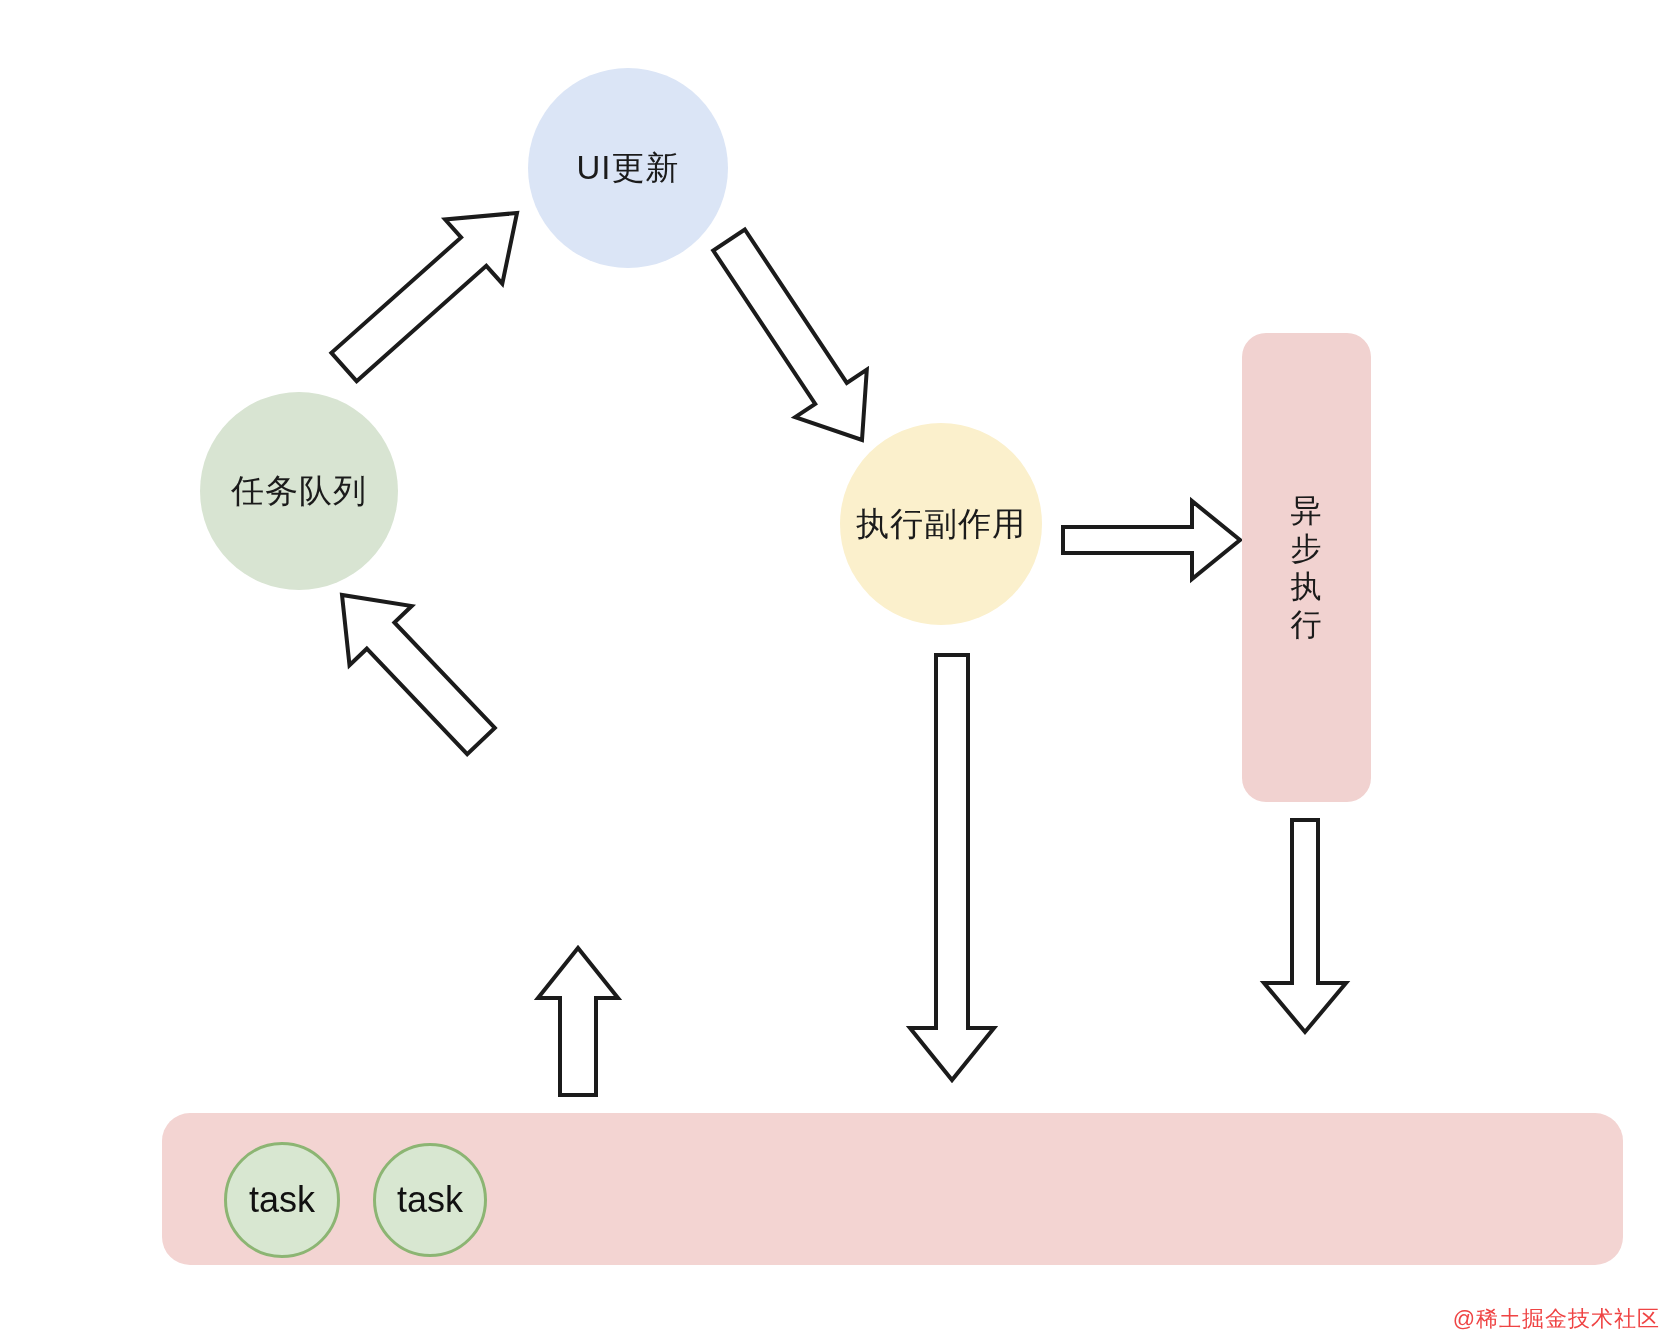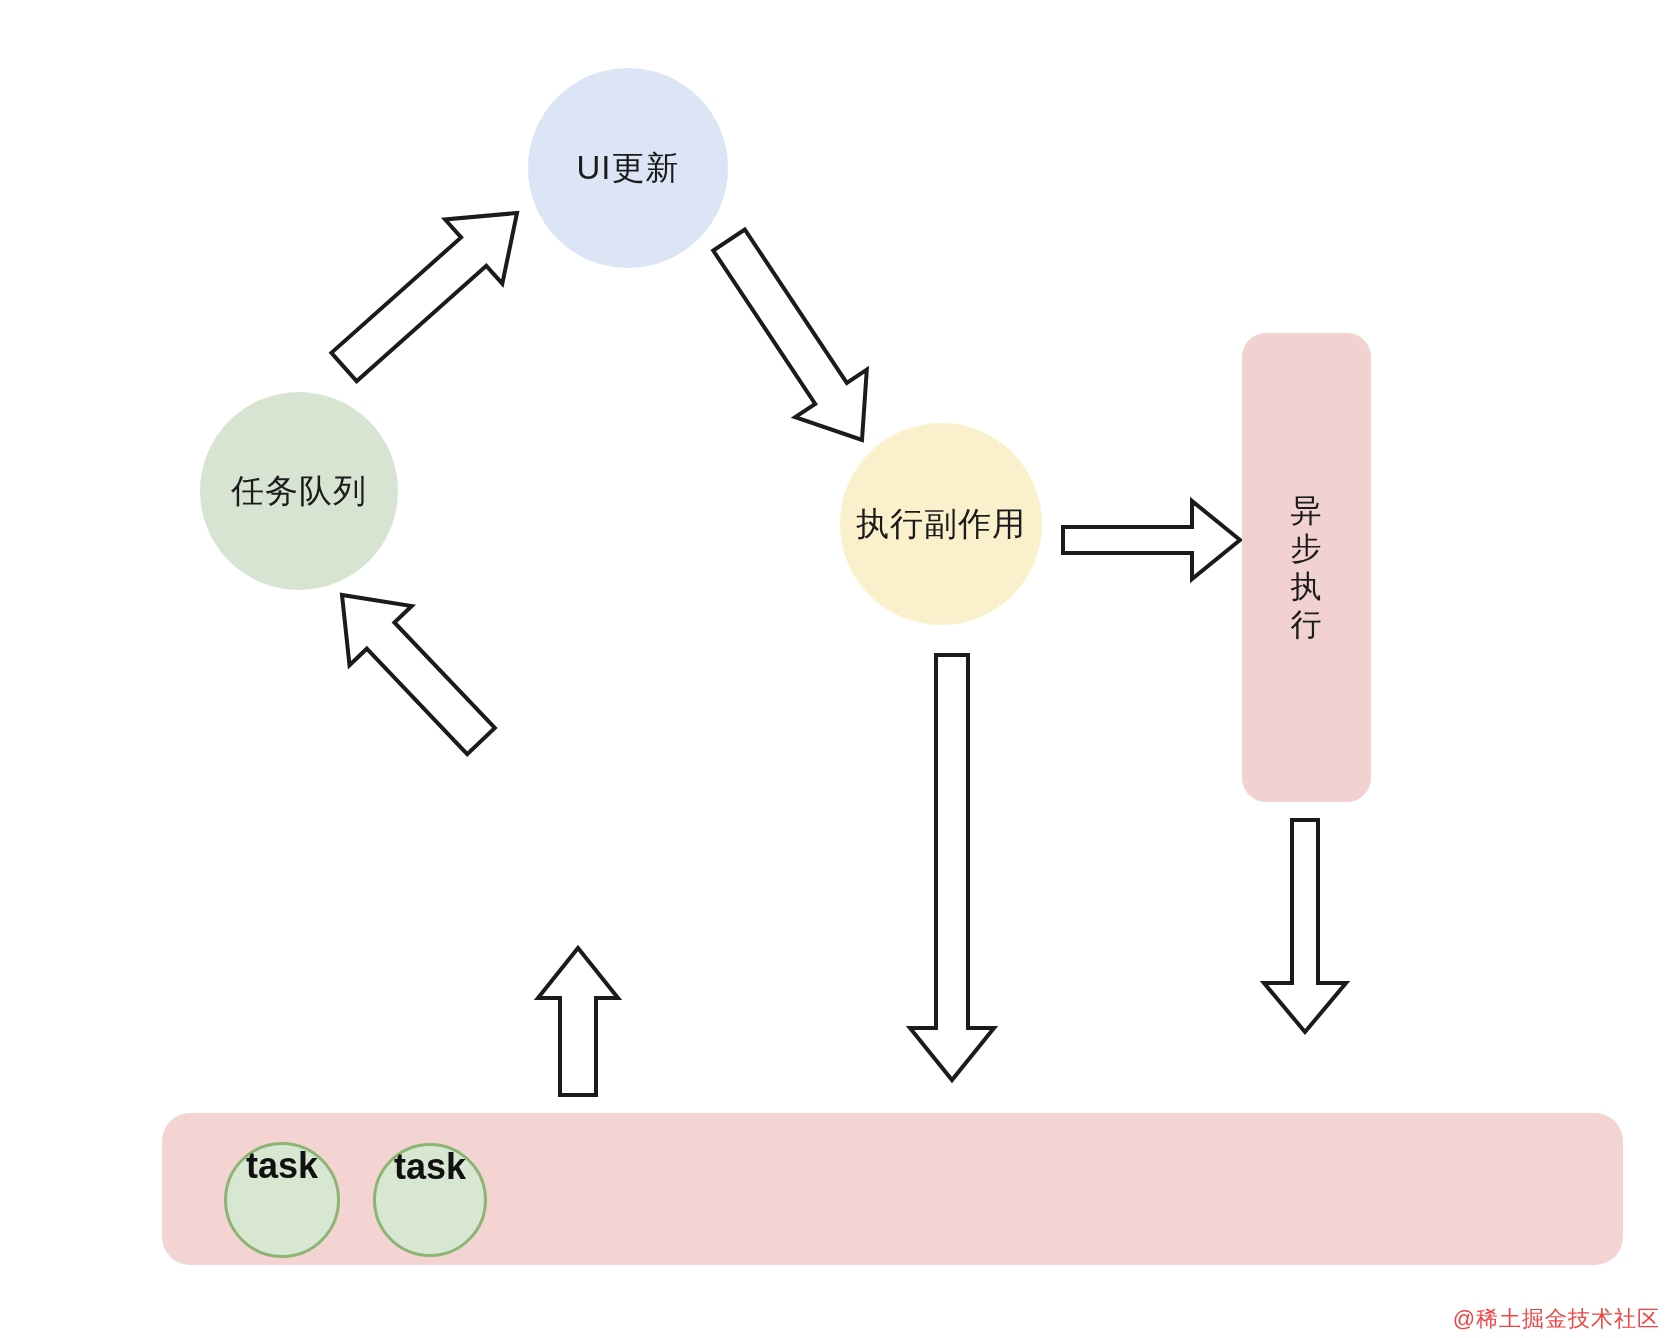--- a/index.html
+++ b/index.html
@@ -47,23 +47,22 @@
   #task-bar{
     position:absolute;
     left:162px;top:1113px;width:1461px;height:152px;
     background:#f3d4d2;border-radius:28px;
   }
   .task-circle{
     position:absolute;
     border-radius:50%;
     background:#d8e7d1;
     border:3px solid #8cb573;
-    display:flex;justify-content:center;
+    display:flex;align-items:center;justify-content:center;
     box-sizing:border-box;
-    font-weight:bold;
   }
   #task-1{left:224px;top:1142px;width:116px;height:116px;}
   #task-2{left:373px;top:1143px;width:114px;height:114px;}
   .task-label{font-size:36px;color:#111;}
   #arrows{position:absolute;left:0;top:0;pointer-events:none;}
   #arrows polygon{fill:#ffffff;stroke:#1b1b1b;stroke-width:4;stroke-linejoin:miter;}
   #watermark{
     position:absolute;
     right:8px;bottom:4px;
     font-size:22px;

